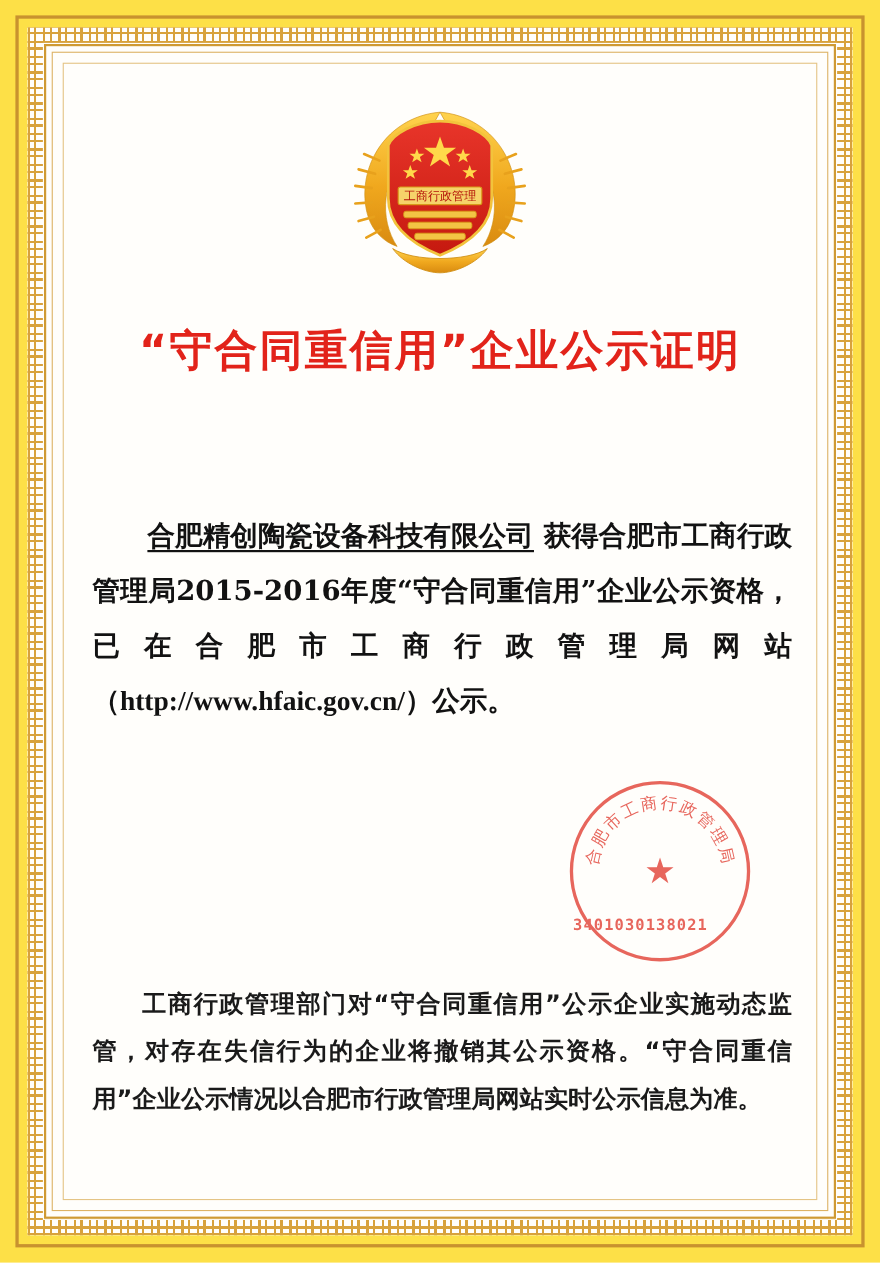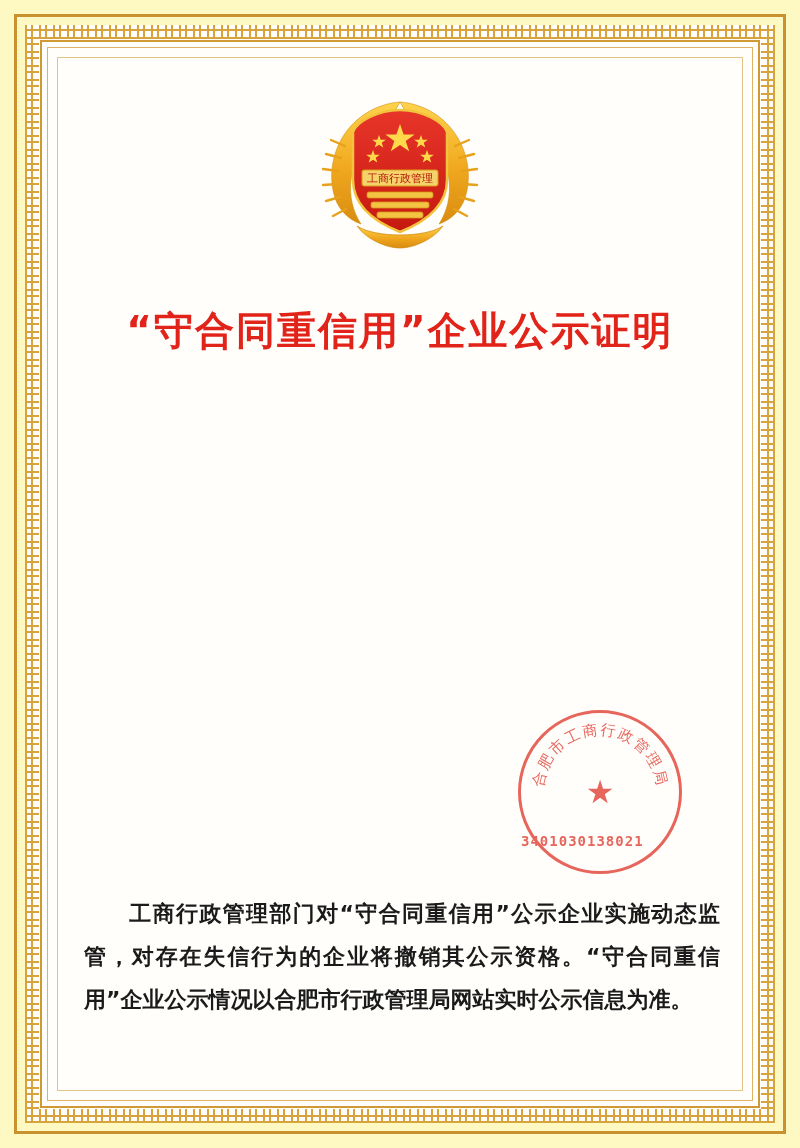--- a/index.html
+++ b/index.html
@@ -11,21 +11,21 @@
     height: 1148px;
     background: #ffffff;
     font-family: "Liberation Serif", "DejaVu Serif", serif;
     overflow: hidden;
   }
 
   .certificate {
     position: relative;
     width: 800px;
     height: 1148px;
-    background: #fef9c3;
+    background: #fde047;
     box-sizing: border-box;
   }
 
   
   .border-outer {
     position: absolute;
     left: 14px;
     top: 14px;
     right: 14px;
     bottom: 14px;
@@ -113,21 +113,20 @@
     top: 222px;
     left: 0;
     right: 0;
     text-align: center;
     color: #e2231a;
     font-size: 39px;
     font-weight: bold;
     letter-spacing: 2px;
     font-family: "DejaVu Sans", "Liberation Sans", sans-serif;
     white-space: nowrap;
-    margin-top: 12px;
   }
   .serial {
     position: absolute;
     top: 295px;
     left: 0;
     right: 0;
     text-align: center;
     color: #1a1a1a;
     font-size: 25px;
     font-family: "DejaVu Sans", "Liberation Sans", sans-serif;
@@ -295,20 +294,23 @@
           <rect x="72" y="124" width="46" height="6" rx="2"></rect>
         </g>
 
         <path d="M52 138 C70 150 120 150 138 138 C128 152 108 160 95 160 C82 160 62 152 52 138 Z" fill="url(#goldgrad)" stroke="#d08f14" stroke-width="0.8"></path>
       </svg>
     </div>
 
     <div class="main-title">“守合同重信用”企业公示证明</div>
 
 
+    <div class="body-text">
+      <span class="indent"></span><span class="company-name">合肥精创陶瓷设备科技有限公司</span><span> 获得合肥市工商行政管理局2015-2016年度“守合同重信用”企业公示资格，已在合肥市工商行政管理局网站（</span><span class="url-text">http://www.hfaic.gov.cn/</span><span>）公示。</span>
+    </div>
 
     <div class="seal">
       <svg class="seal-arc" viewBox="0 0 158 158" xmlns="http://www.w3.org/2000/svg">
         <defs>
           <path id="arcpath" d="M 22 79 A 57 57 0 1 1 136 79"></path>
         </defs>
         <text text-anchor="middle">
           <textPath href="#arcpath" startOffset="50%">合肥市工商行政管理局</textPath>
         </text>
       </svg>

